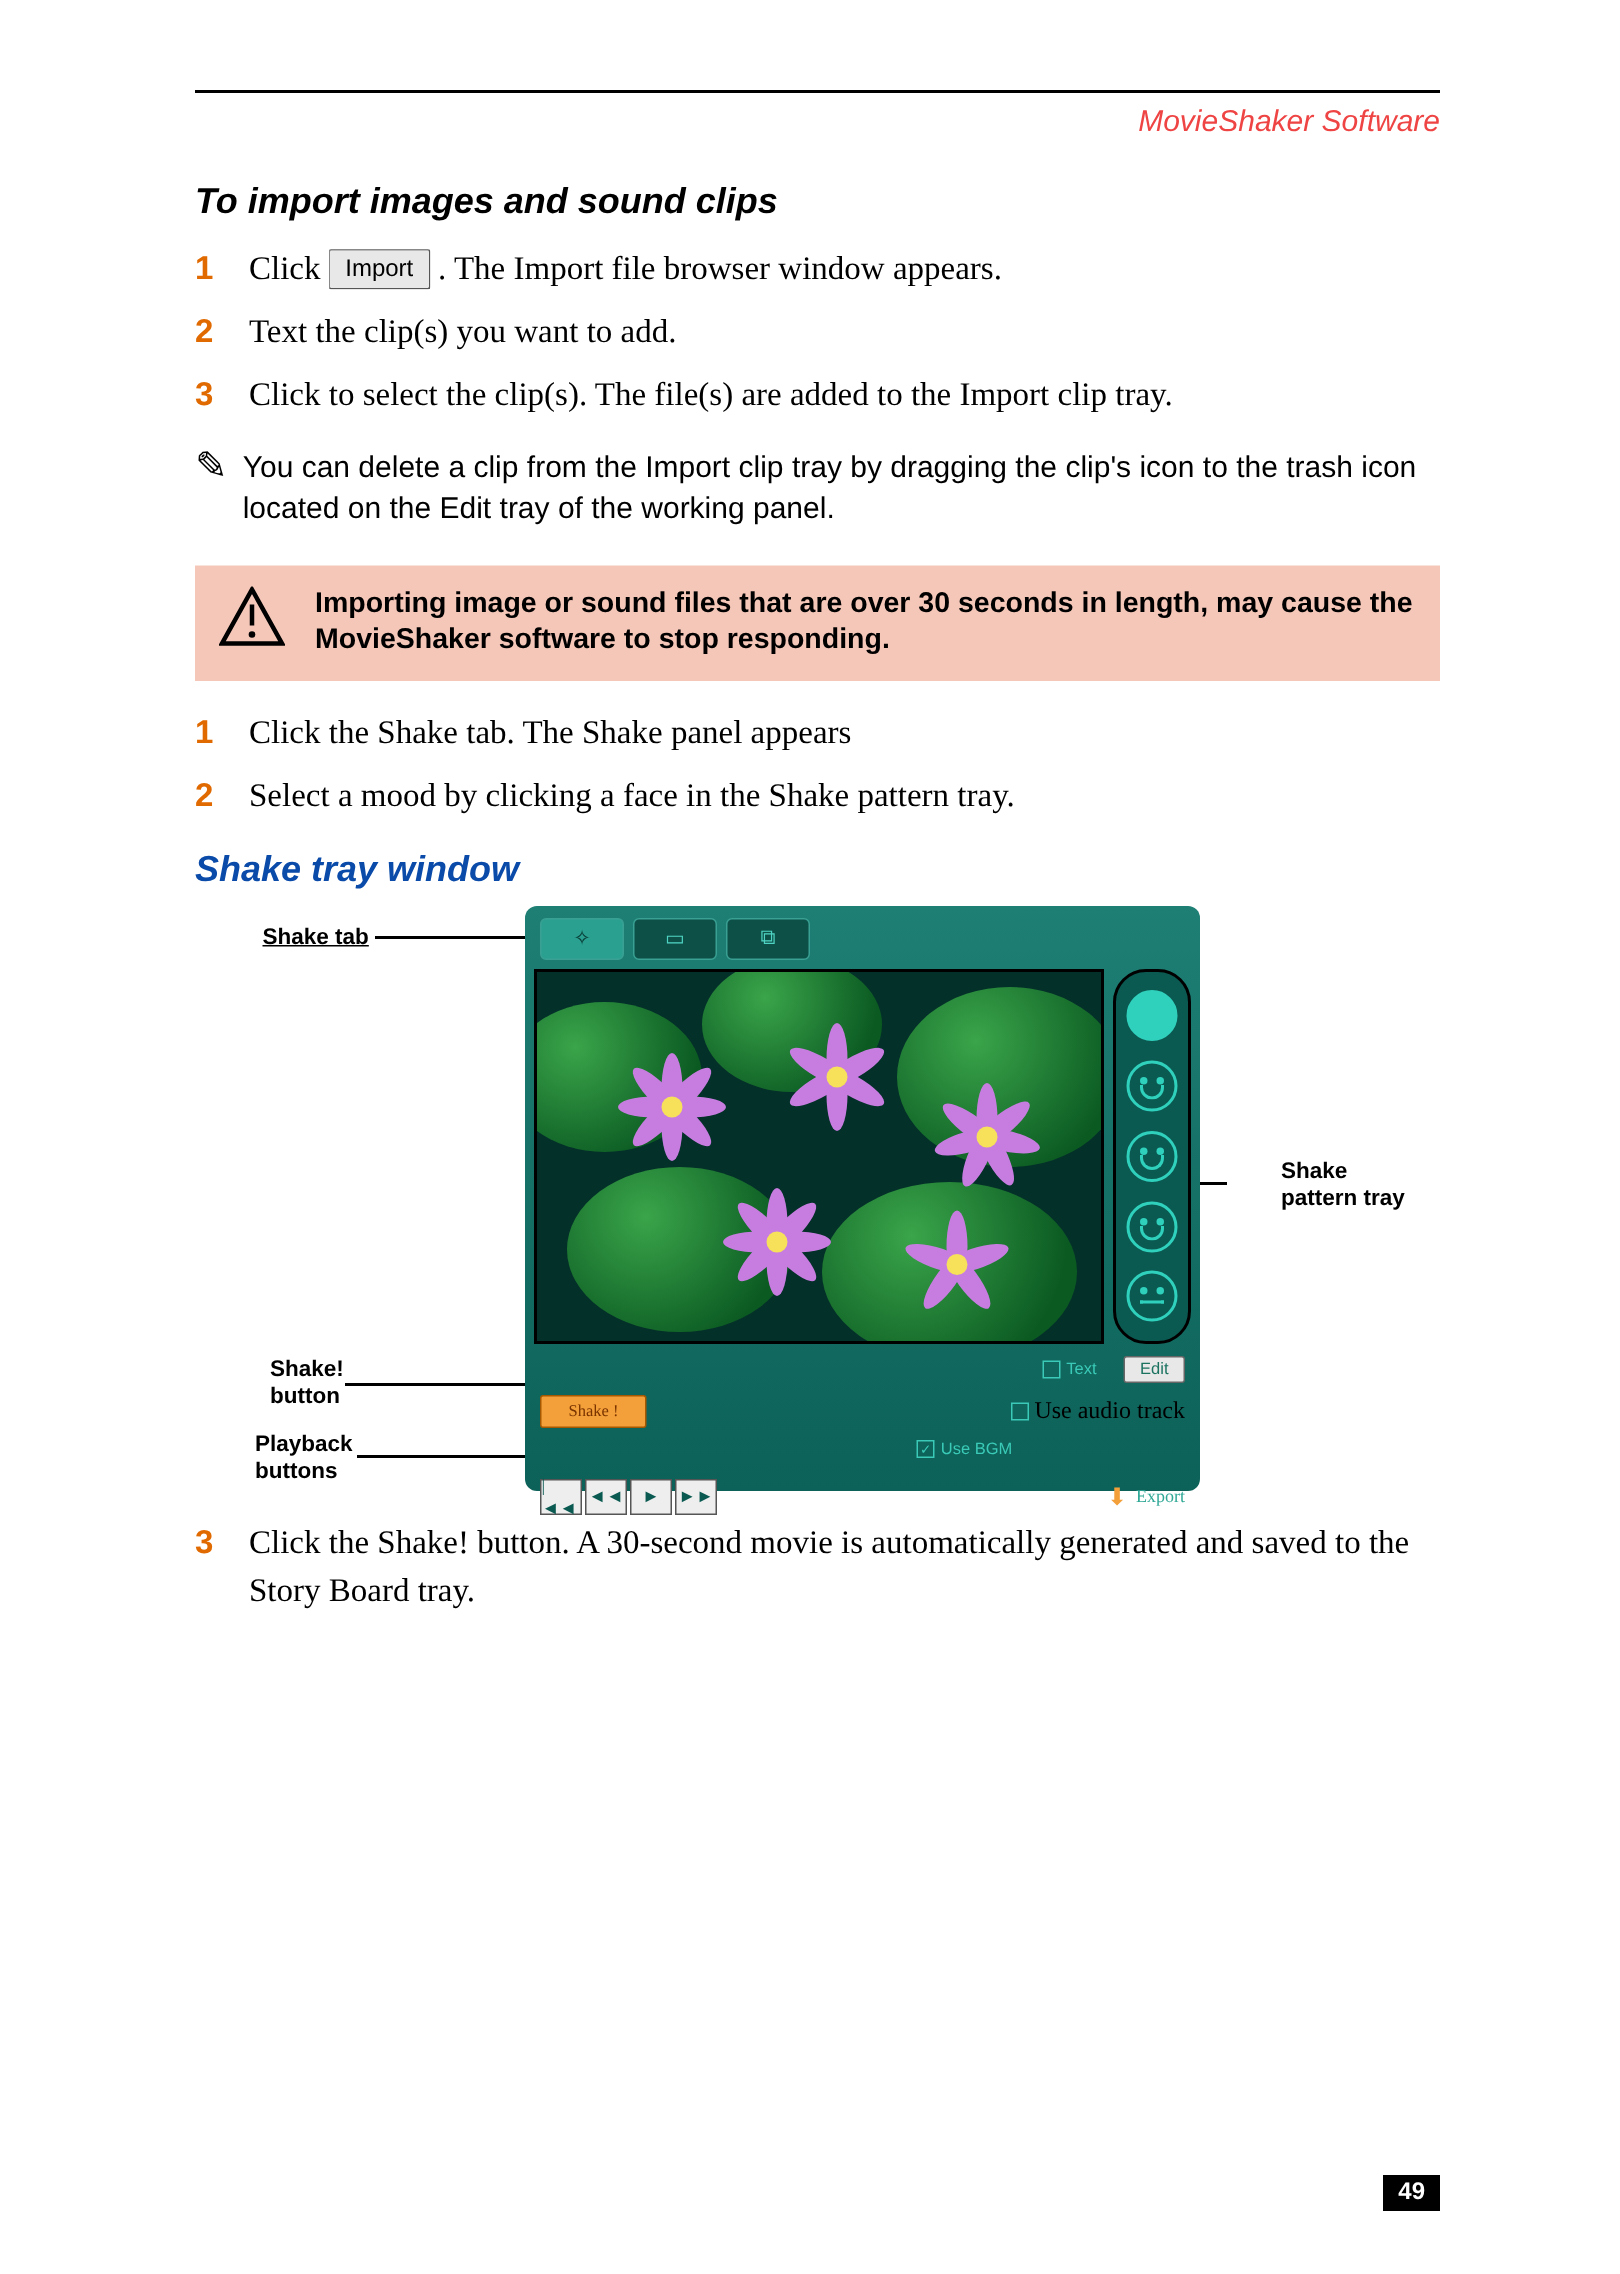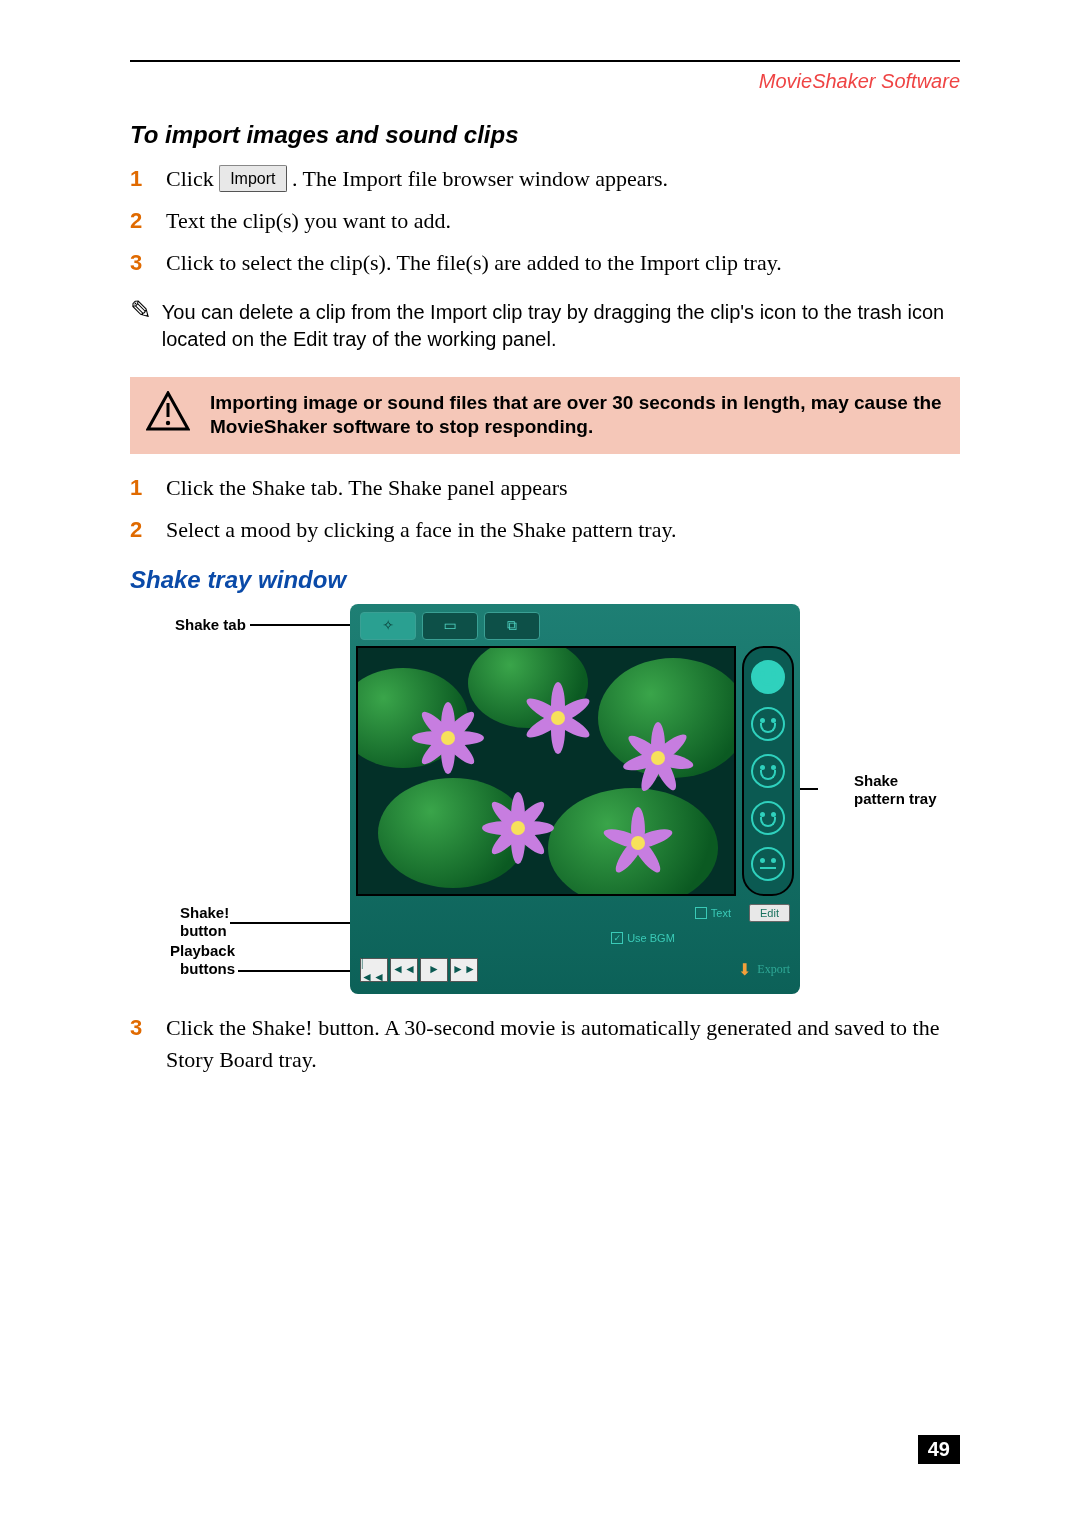--- a/index.html
+++ b/index.html
@@ -246,26 +246,26 @@
     position:absolute;
     border:3px solid #000;
     border-radius:50%;
     background:transparent;
     pointer-events:none;
   }
 
   .page-num-box {
     position:absolute;
     right: 120px;
-    bottom: 52px;
+    bottom: 42px;
     background:#000;
     color:#fff;
     font-family: Arial, Helvetica, sans-serif;
     font-weight:bold;
-    font-size:20px;
+    font-size:16px;
     padding: 3px 10px;
   }
 </style>
 </head>
 <body>
 
 <div class="page">
 
   <div class="rule"></div>
   <div class="header-line">MovieShaker Software</div>
@@ -314,39 +314,39 @@
     <li>
       <span class="num">2</span>
       <span class="body">Select a mood by clicking a face in the Shake pattern tray.</span>
     </li>
   </ol>
 
   <h3 class="subhead">Shake tray window</h3>
 
   <div class="figure-wrap">
 
-    <div class="callout" style="left:45px; top:12px;">Shake tab</div>
+    <div class="callout" style="left:45px; top:12px;text-decoration:underline;">Shake tab</div>
     <div class="lead" style="left:120px; top:20px; width:110px;"></div>
     <div class="ring" style="left:222px; top:2px; width:62px; height:34px;"></div>
 
     <div class="callout" style="left:724px; top:168px;">
       <span>Shake</span><br>
       <span>pattern tray</span>
     </div>
     <div class="lead" style="left:658px; top:184px; width:30px;"></div>
     <div class="ring" style="left:610px; top:40px; width:54px; height:258px; border-radius:28px;"></div>
 
     <div class="callout" style="left:50px; top:300px;">
       <span>Shake!</span><br>
       <span>button</span>
     </div>
     <div class="lead" style="left:100px; top:318px; width:170px;"></div>
     <div class="ring" style="left:260px; top:300px; width:210px; height:38px; border-radius:20px;"></div>
 
-    <div class="callout" style="left:40px; top:338px;text-align:right;">
+    <div class="callout" style="left:40px; top:350px;">
       <span>Playback</span><br>
       <span>buttons</span>
     </div>
     <div class="lead" style="left:108px; top:366px; width:130px;"></div>
     <div class="ring" style="left:228px; top:348px; width:138px; height:36px; border-radius:20px;"></div>
 
     <div class="shaker">
       <div class="tabbar">
         <div class="tab active">✧</div>
         <div class="tab">▭</div>
@@ -430,20 +430,27 @@
         </div>
       </div>
 
       <div class="options" style="justify-content:flex-end; gap:18px;">
         <span class="check">
             <span class="box"></span>
             <span>Text</span>
           </span>
         <span class="mini-btn">Edit</span>
       </div>
+      <div class="row2">
+        <span class="mini-btn orange">Shake !</span>
+        <span class="check">
+            <span class="box"></span>
+            <span>Use audio track</span>
+          </span>
+      </div>
       <div class="options" style="justify-content:center; padding-left:140px;">
         <span class="check">
             <span class="box">✓</span>
             <span>Use BGM</span>
           </span>
       </div>
       <div class="row3">
         <div class="playback">
           <div class="pbtn">|◄◄</div>
           <div class="pbtn">◄◄</div>

